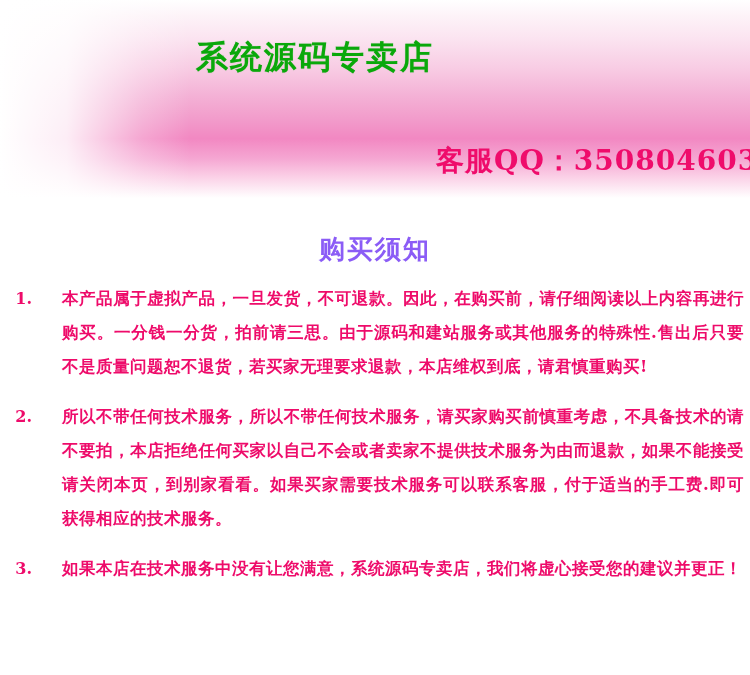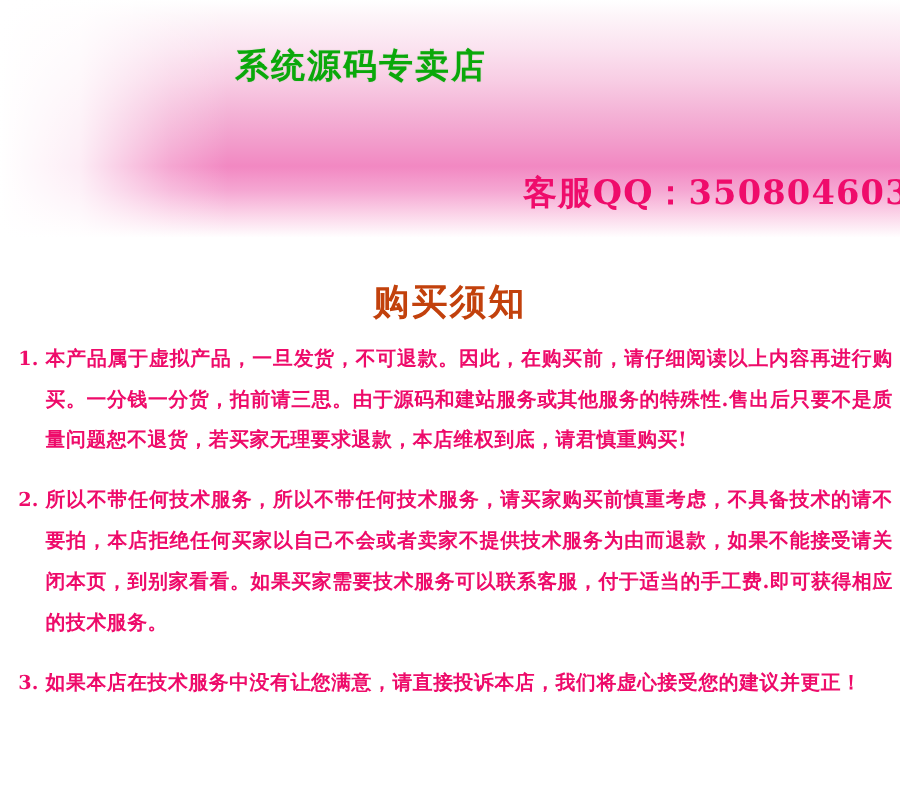--- a/index.html
+++ b/index.html
@@ -45,21 +45,21 @@
     top: 0;
     width: 190px;
     height: 198px;
     background: linear-gradient(to right, #ffffff 0%, rgba(255,255,255,0.85) 35%, rgba(255,255,255,0.25) 75%, rgba(255,255,255,0) 100%);
   }
   .shop-title {
     position: absolute;
     left: 196px;
     top: 36px;
     font-family: "DejaVu Serif", serif;
-    font-size: 28px;
+    font-size: 32px;
     font-weight: bold;
     color: #0aa80a;
     letter-spacing: 2px;
     text-shadow: 0 0 1px rgba(10,168,10,0.4);
     white-space: nowrap;
   }
   .qq-line {
     position: absolute;
     left: 436px;
     top: 142px;
@@ -70,23 +70,23 @@
     letter-spacing: 1px;
     white-space: nowrap;
   }
   .notice-title {
     position: absolute;
     left: 0;
     top: 232px;
     width: 750px;
     text-align: center;
     font-family: "DejaVu Serif", serif;
-    font-size: 30px;
+    font-size: 26px;
     font-weight: bold;
-    color: #c2410c;
+    color: #8b5cf6;
     letter-spacing: 2px;
   }
   .notice-list {
     position: absolute;
     left: 8px;
     top: 282px;
     width: 736px;
   }
   .notice-item {
     display: flex;
@@ -107,20 +107,21 @@
   .item-text {
     flex: 1 1 auto;
     font-family: "DejaVu Serif", serif;
     font-size: 16.5px;
     font-weight: bold;
     color: #ee0b6a;
     line-height: 34px;
     letter-spacing: 0.5px;
     text-align: justify;
     word-break: break-all;
+    margin-left: 24px;
   }
 </style>
 </head>
 <body>
 
 <div class="page">
 
   <div class="banner">
     <div class="banner-fade-left"></div>
   </div>
@@ -138,18 +139,18 @@
       <div class="item-text">本产品属于虚拟产品，一旦发货，不可退款。因此，在购买前，请仔细阅读以上内容再进行购买。一分钱一分货，拍前请三思。由于源码和建站服务或其他服务的特殊性.售出后只要不是质量问题恕不退货，若买家无理要求退款，本店维权到底，请君慎重购买!</div>
     </div>
 
     <div class="notice-item">
       <div class="item-num">2.</div>
       <div class="item-text">所以不带任何技术服务，所以不带任何技术服务，请买家购买前慎重考虑，不具备技术的请不要拍，本店拒绝任何买家以自己不会或者卖家不提供技术服务为由而退款，如果不能接受请关闭本页，到别家看看。如果买家需要技术服务可以联系客服，付于适当的手工费.即可获得相应的技术服务。</div>
     </div>
 
     <div class="notice-item">
       <div class="item-num">3.</div>
-      <div class="item-text">如果本店在技术服务中没有让您满意，请直接投诉本店，我们将虚心接受您的建议并更正！</div>
+      <div class="item-text">如果本店在技术服务中没有让您满意，系统源码专卖店，我们将虚心接受您的建议并更正！</div>
     </div>
 
   </div>
 
 </div>
 
 </body></html>

